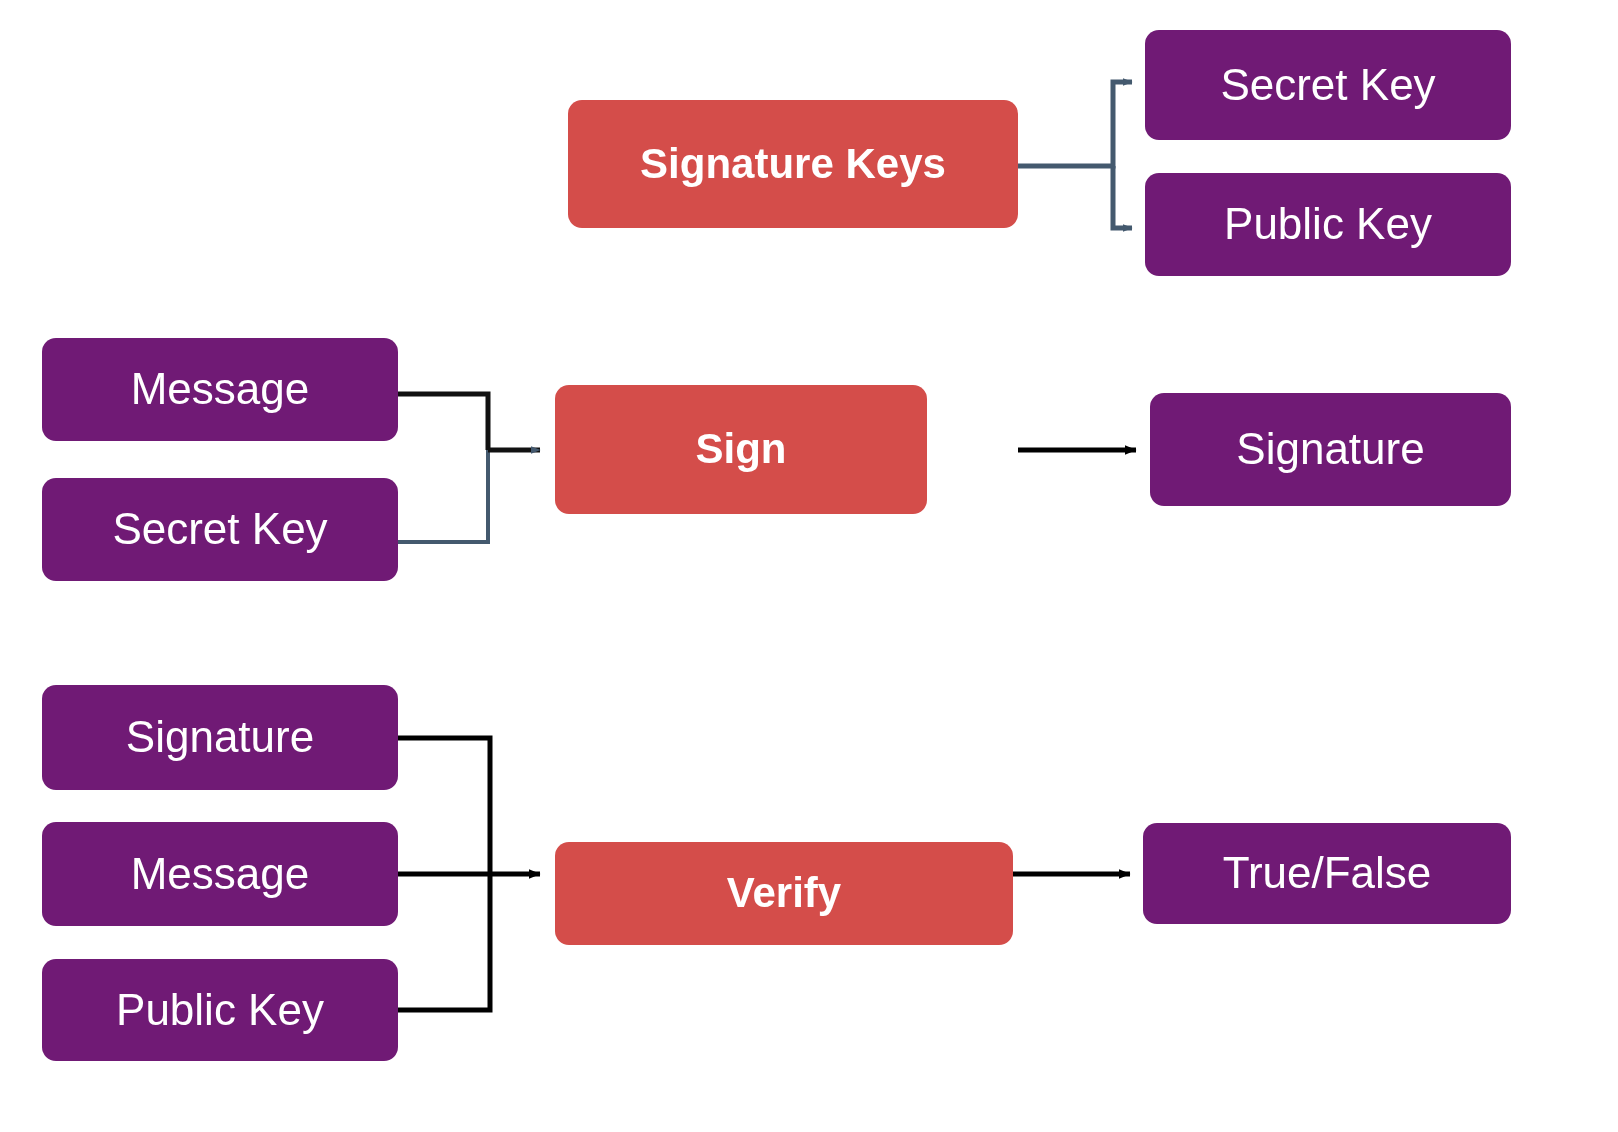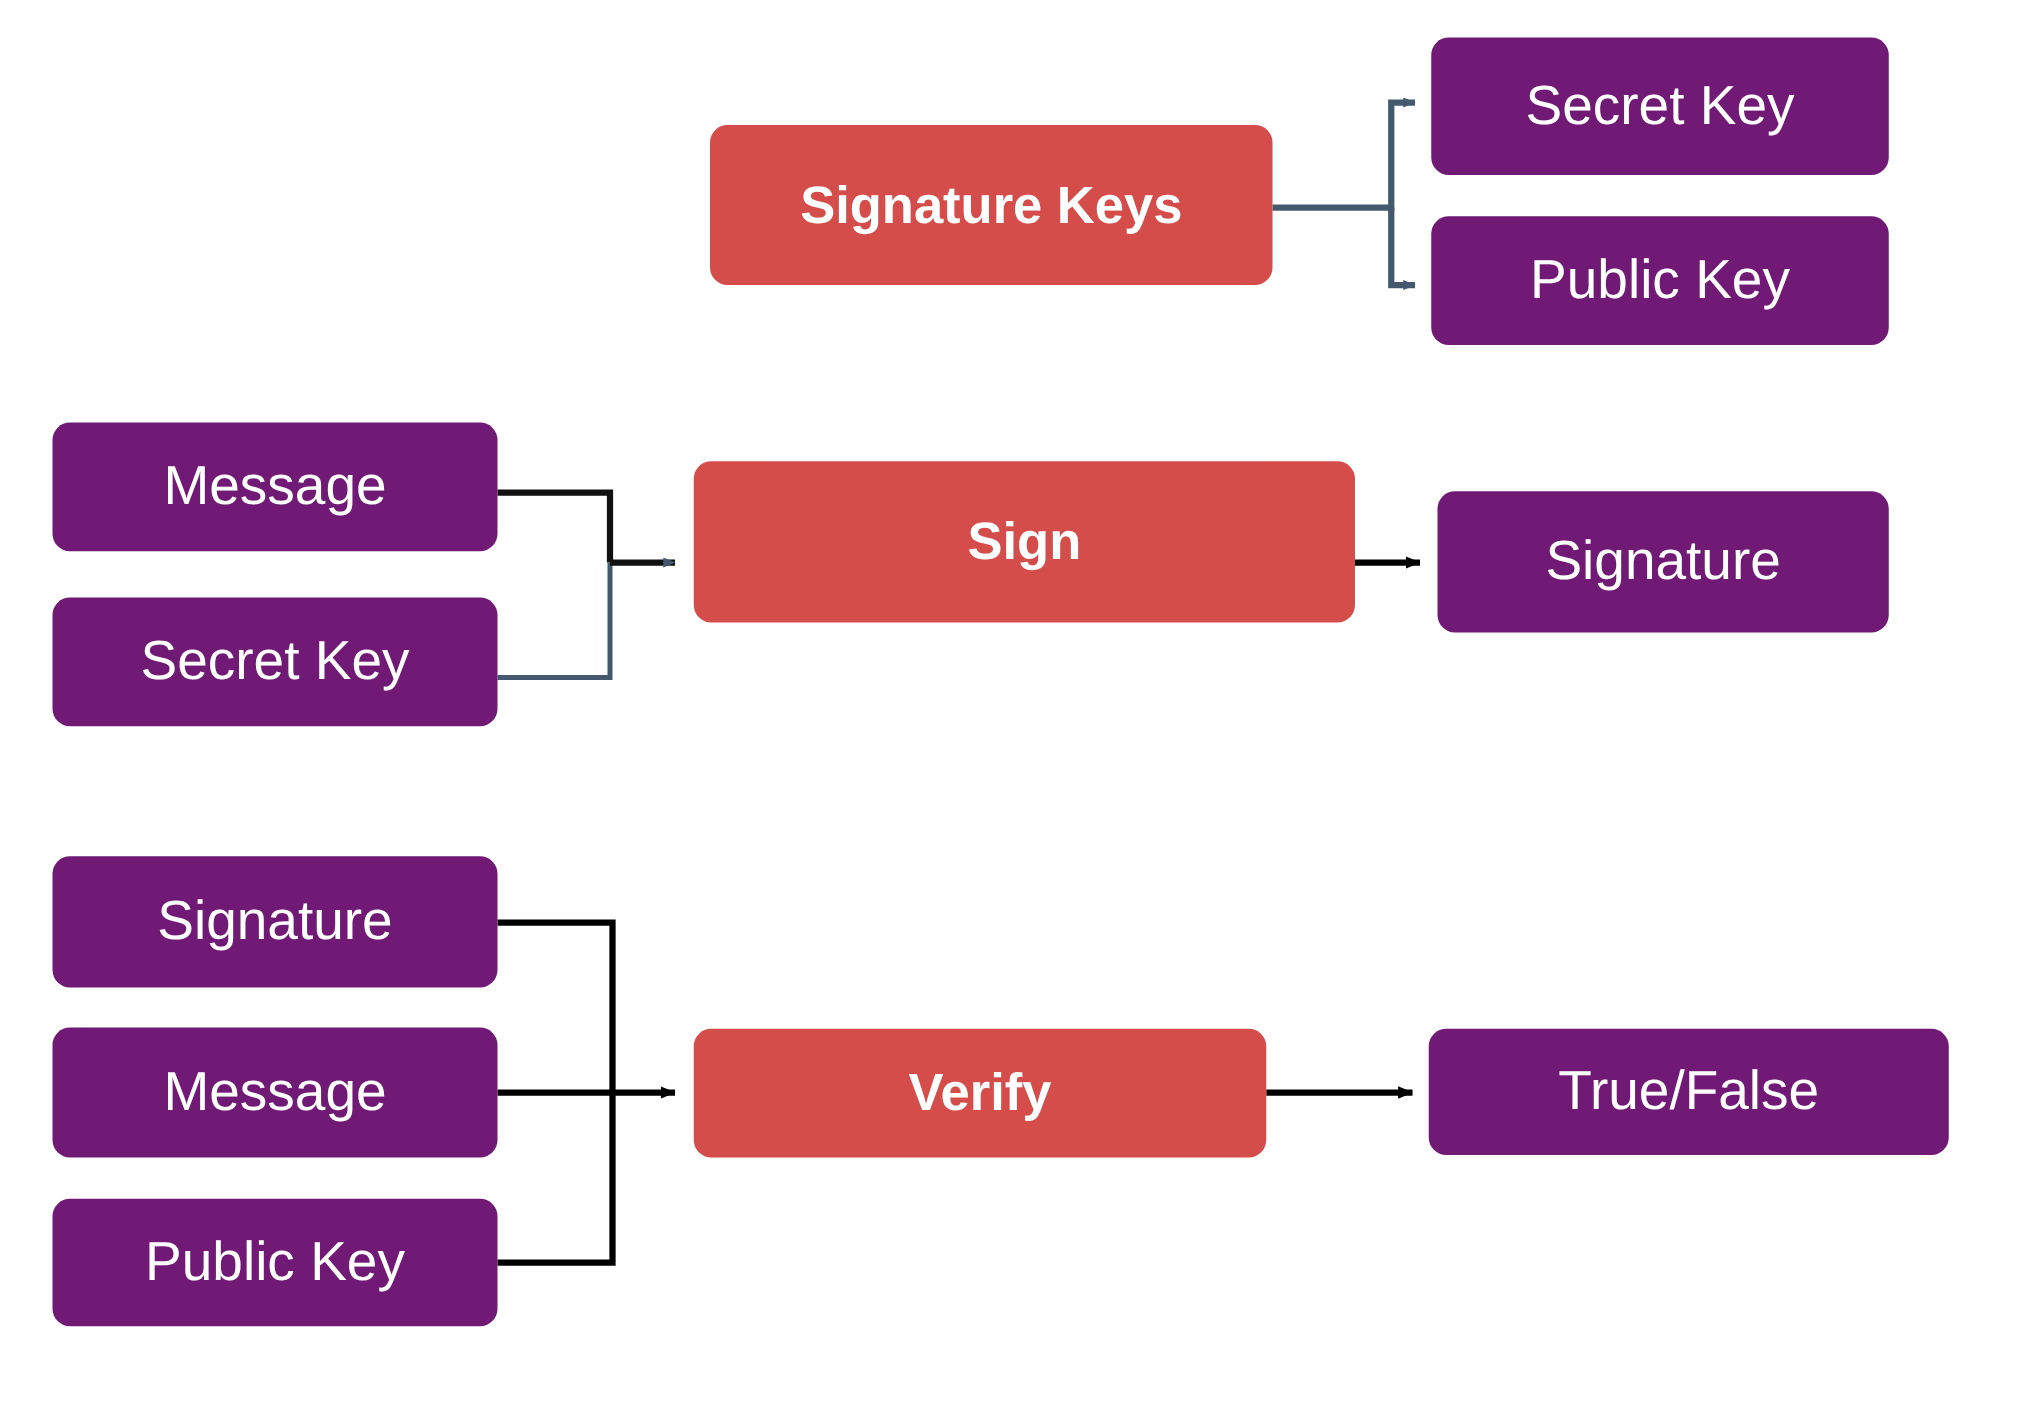--- a/index.html
+++ b/index.html
@@ -48,28 +48,28 @@
     height: 1132px;
     z-index: 1;
   }
   
   #gen-keys    { left: 568px;  top: 100px;  width: 450px; height: 128px; }
   #secret-key-out { left: 1145px; top: 30px;   width: 366px; height: 110px; }
   #public-key-out { left: 1145px; top: 173px;  width: 366px; height: 103px; }
   
   #msg-sign    { left: 42px;   top: 338px;  width: 356px; height: 103px; }
   #sk-sign     { left: 42px;   top: 478px;  width: 356px; height: 103px; }
-  #sign-op     { left: 555px;  top: 369px;  width: 529px; height: 129px; }
+  #sign-op     { left: 555px;  top: 385px;  width: 372px; height: 129px; }
   #signature-out { left: 1150px; top: 393px; width: 361px; height: 113px; }
   
   #sig-verify  { left: 42px;   top: 685px;  width: 356px; height: 105px; }
   #msg-verify  { left: 42px;   top: 822px;  width: 356px; height: 104px; }
   #pk-verify   { left: 42px;   top: 959px;  width: 356px; height: 102px; }
-  #verify-op   { left: 555px;  top: 823px;  width: 458px; height: 103px; }
-  #truefalse-out { left: 1143px; top: 823px; width: 416px; height: 101px; }
+  #verify-op   { left: 555px;  top: 842px;  width: 458px; height: 103px; }
+  #truefalse-out { left: 1143px; top: 823px; width: 368px; height: 101px; }
 </style>
 </head>
 <body>
 
 <div id="canvas">
 
   <svg class="edge-layer" viewBox="0 0 1618 1132" width="1618" height="1132" xmlns="http://www.w3.org/2000/svg">
     <defs>
       <marker id="arrow-slate" markerWidth="10" markerHeight="8" refX="9.4" refY="4" orient="auto" markerUnits="userSpaceOnUse">
         <path d="M0,0 L10,4 L0,8 z" fill="#44596E"></path>

